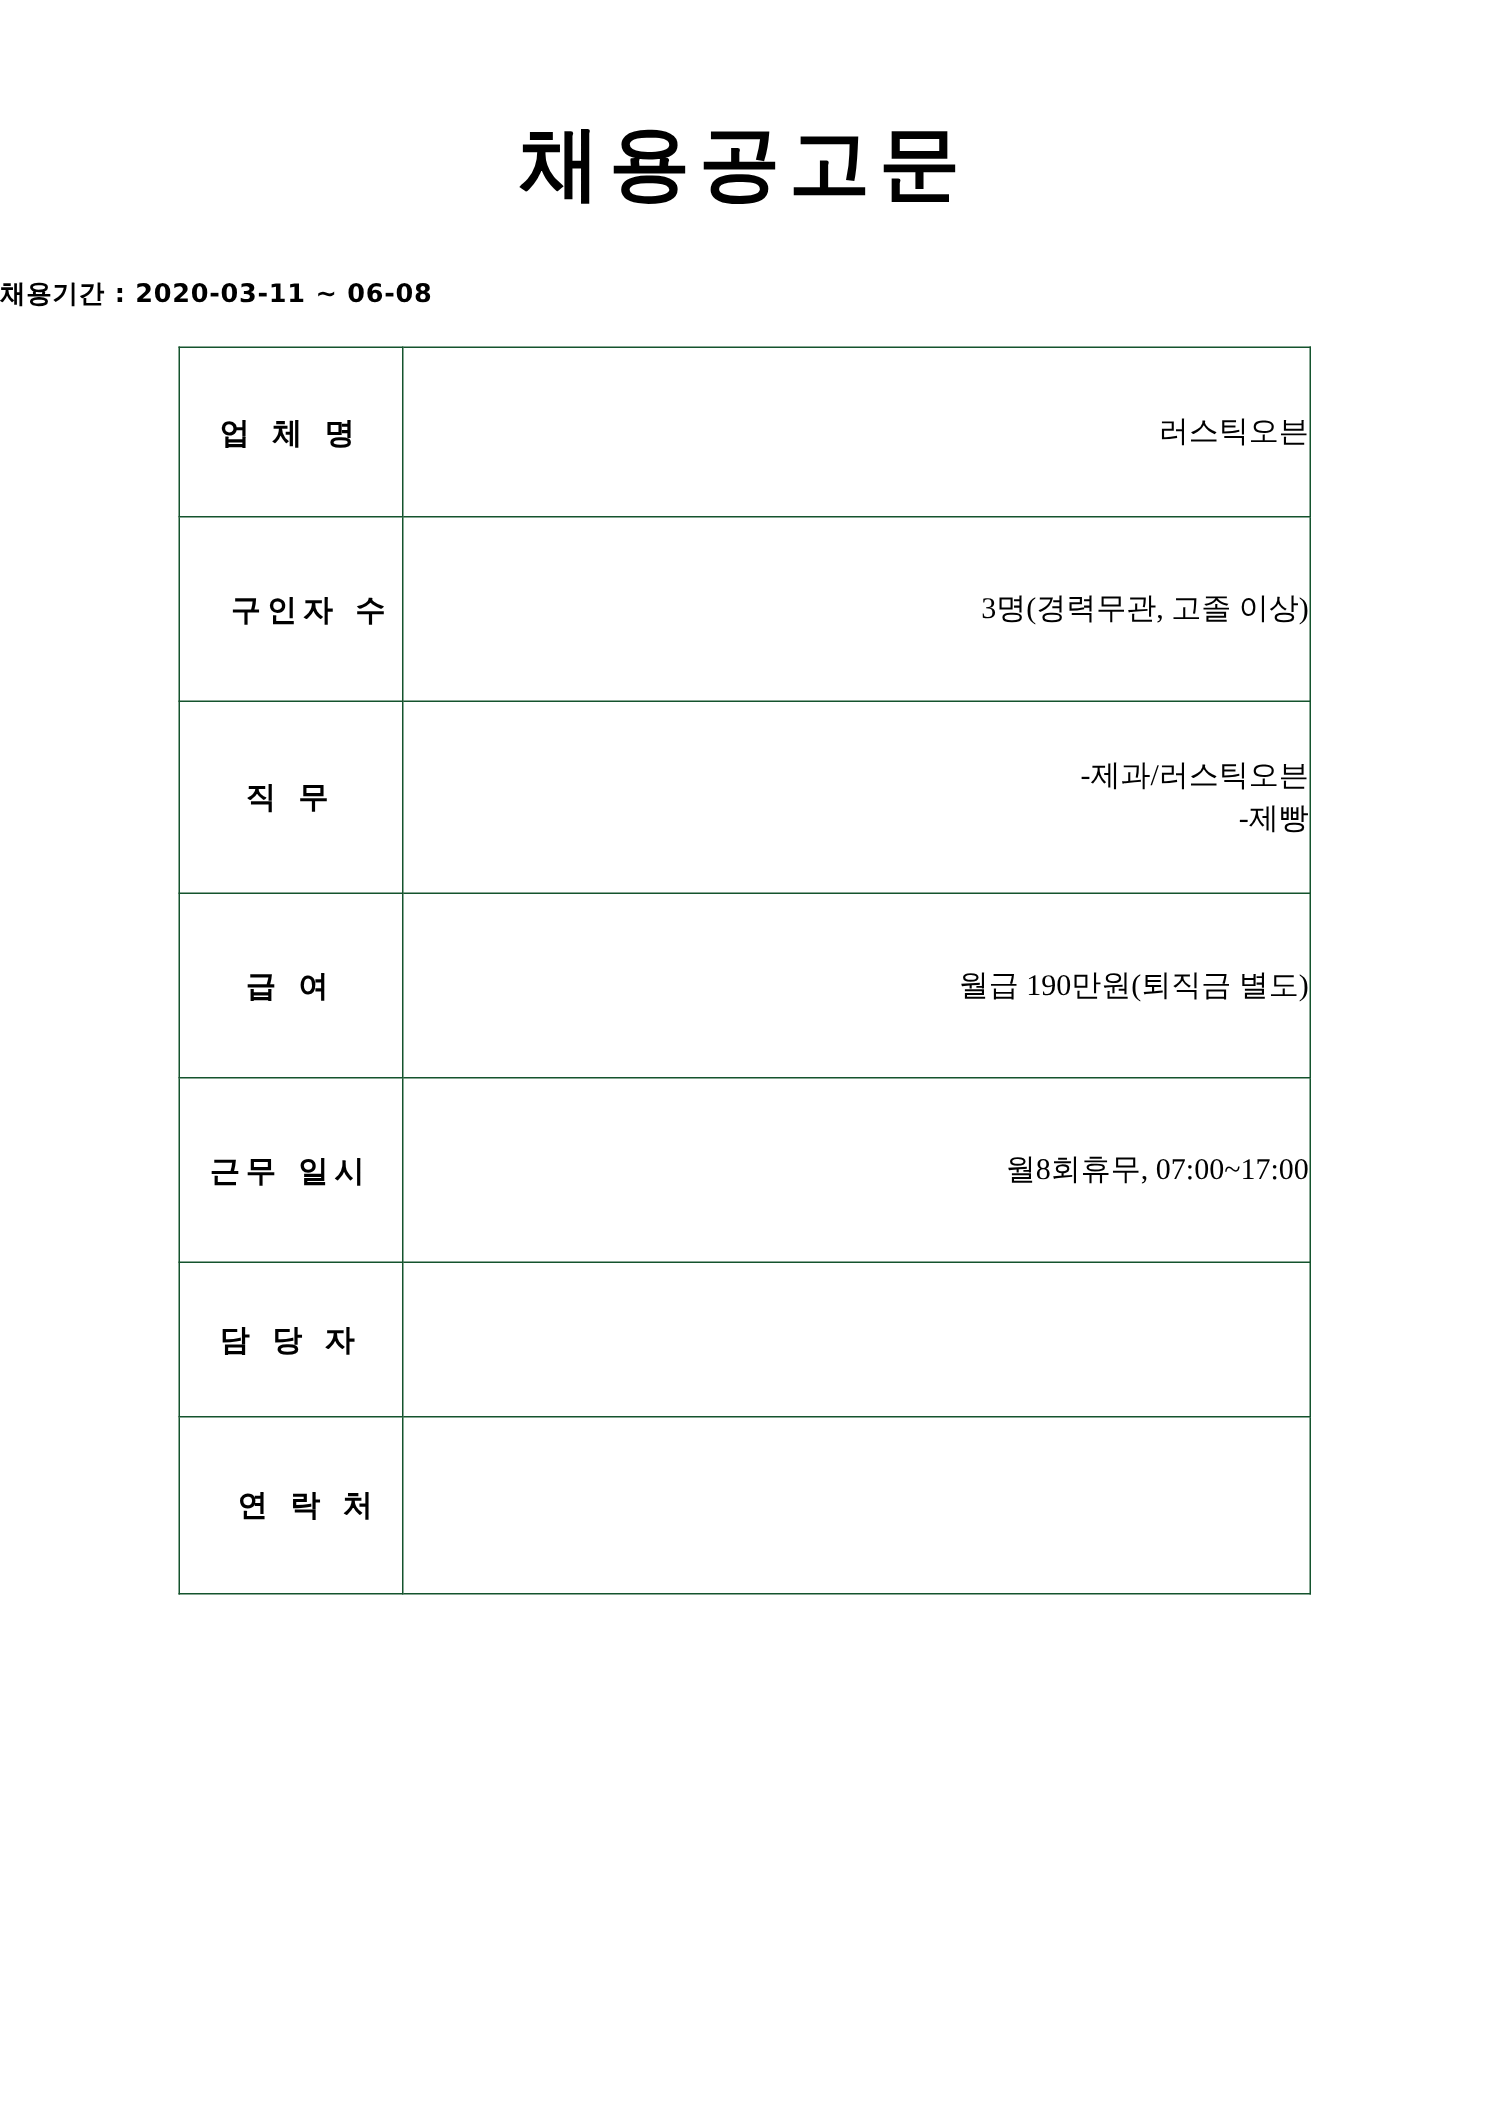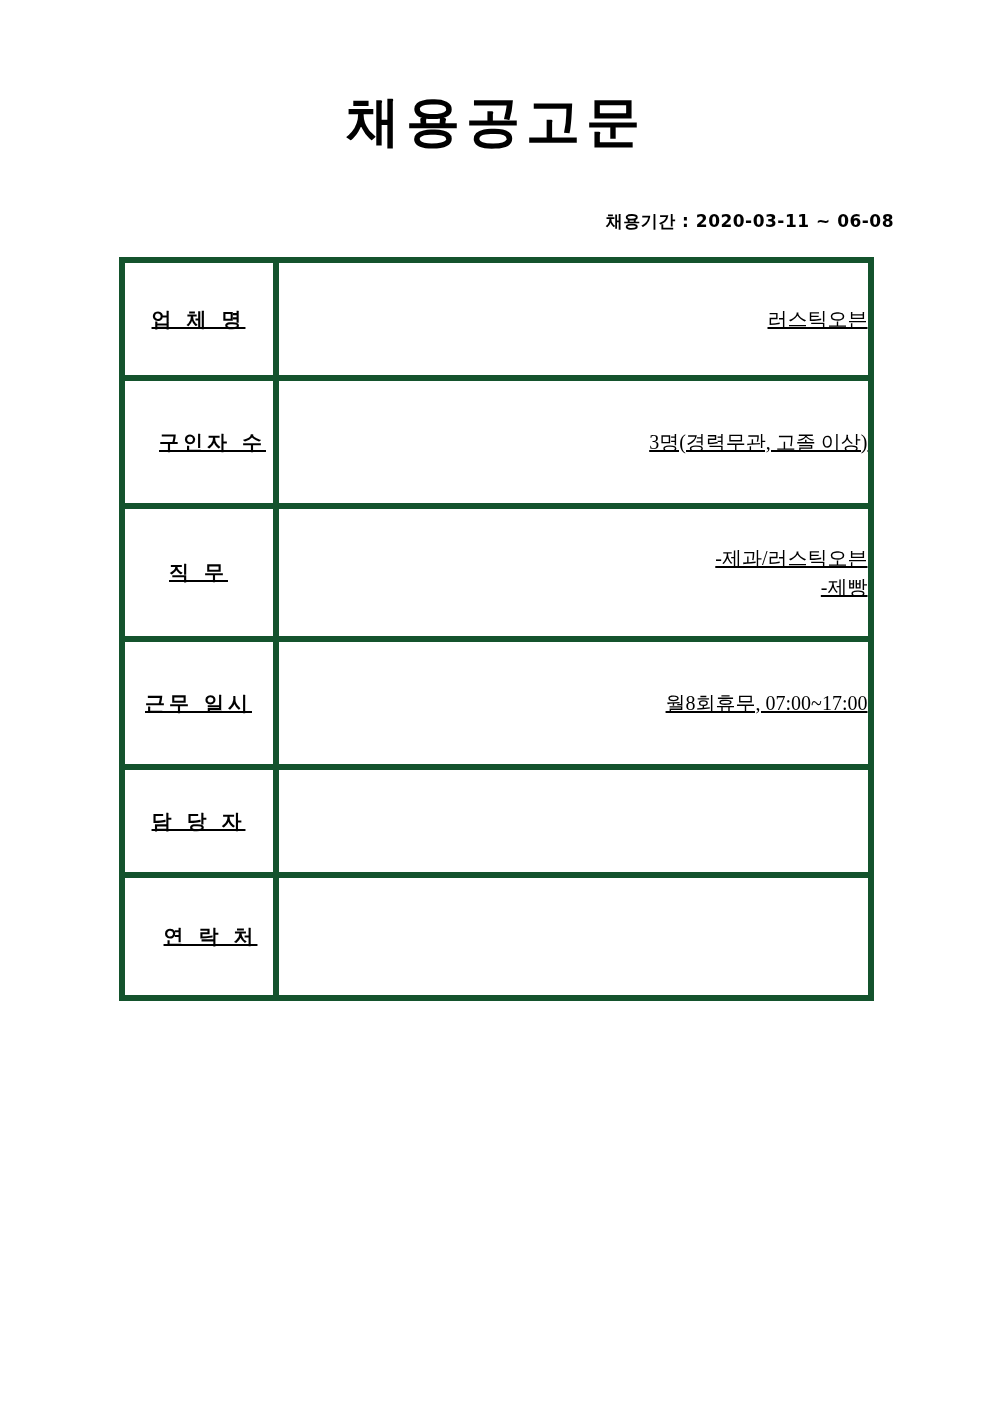--- a/index.html
+++ b/index.html
@@ -21,45 +21,44 @@
     box-sizing: border-box;
     padding: 0;
     position: relative;
   }
   .doc-title {
     text-align: center;
     font-family: "DejaVu Sans", "Liberation Sans", sans-serif;
     font-weight: bold;
     font-size: 54px;
     letter-spacing: 6px;
-    margin: 13px;
+    margin: 0;
     padding-top: 78px;
     line-height: 1.15;
   }
   .period-line {
-    text-align: right;
+    text-align: left;
     font-family: "DejaVu Sans", "Liberation Sans", sans-serif;
     font-weight: bold;
     font-size: 17px;
     letter-spacing: 0.5px;
     margin: 0;
-    padding-right: 98px;
+    padding-right: 72px;
     padding-top: 44px;
   }
   table.notice-table {
     border-collapse: collapse;
     margin: 24px auto 0 auto;
     width: 755px;
     table-layout: fixed;
   }
   table.notice-table td {
-    border: 6px solid #14532d;
+    border: 1px solid #14532d;
     vertical-align: middle;
     padding: 0;
-    text-decoration: underline;
   }
   td.label-cell {
     width: 148px;
     text-align: center;
     font-family: "DejaVu Sans", "Liberation Sans", sans-serif;
     font-weight: bold;
     font-size: 20px;
     letter-spacing: 4px;
     padding: 0 6px;
   }
@@ -108,20 +107,26 @@
           <span class="line">3명(경력무관, 고졸 이상)</span>
         </td>
       </tr>
       <tr class="r3">
         <td class="label-cell">직      무</td>
         <td class="value-cell">
           <span class="line">-제과/러스틱오븐</span>
           <span class="line">-제빵</span>
         </td>
       </tr>
+      <tr class="r5">
+        <td class="label-cell">급        여</td>
+        <td class="value-cell">
+          <span class="line">월급 190만원(퇴직금 별도)</span>
+        </td>
+      </tr>
       <tr class="r6">
         <td class="label-cell">근무 일시</td>
         <td class="value-cell">
           <span class="line">월8회휴무, 07:00~17:00</span>
         </td>
       </tr>
       <tr class="r8">
         <td class="label-cell">담   당 자</td>
         <td class="value-cell">
           <span class="line"></span>

